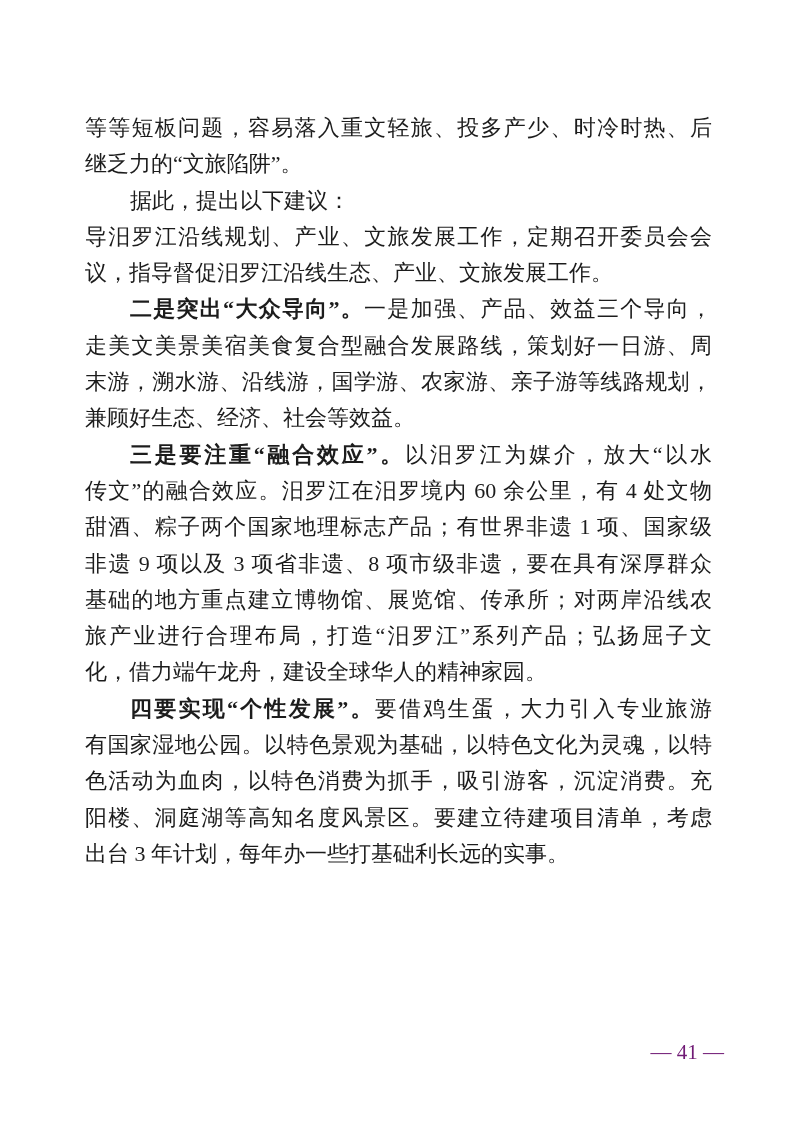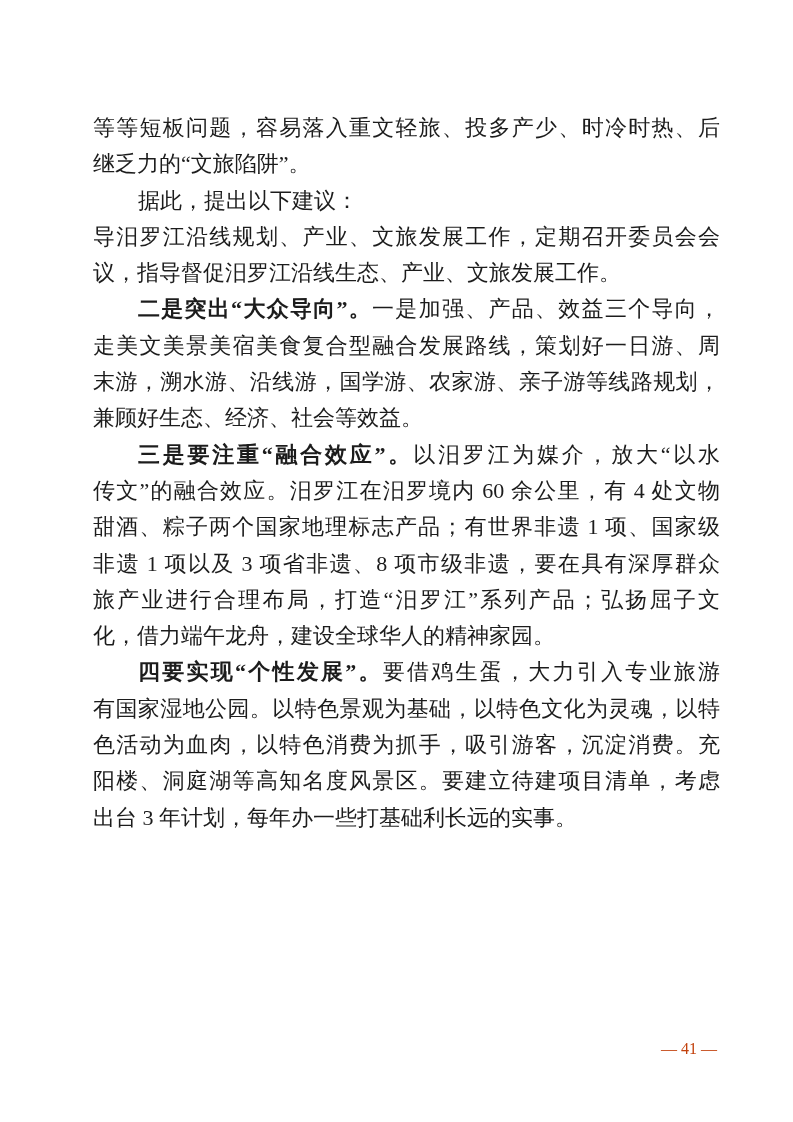--- a/index.html
+++ b/index.html
@@ -11,21 +11,21 @@
     position: relative;
     width: 793px;
     height: 1122px;
     background: #ffffff;
     overflow: hidden;
     font-family: "Liberation Serif", "DejaVu Serif", serif;
     color: #1c1c1c;
   }
   .body-text {
     position: absolute;
-    left: 93px;
+    left: 85px;
     top: 110px;
     width: 627px;
     font-size: 22px;
     line-height: 36.3px;
     letter-spacing: 0;
   }
   .line {
     text-align: justify;
     white-space: nowrap;
     text-align-last: left;
@@ -36,45 +36,46 @@
   }
   .line.indent {
     text-indent: 45px;
   }
   .line .b {
     font-weight: bold;
   }
   .footer {
     position: absolute;
     top: 1040px;
-    left: 5px;
+    left: 12px;
     width: 712px;
     text-align: right;
-    font-size: 16px;
-    color: #c2410c;
+    font-size: 21px;
+    color: #701a75;
   }
 </style>
 </head>
 <body>
 
 <div class="page">
   <div class="body-text">
     <div class="line fill"><span>等等短板问题，容易落入重文轻旅、投多产少、时冷时热、后</span></div>
     <div class="line"><span>继乏力的“文旅陷阱”。</span></div>
     <div class="line indent"><span>据此，提出以下建议：</span></div>
     <div class="line fill"><span>导汨罗江沿线规划、产业、文旅发展工作，定期召开委员会会</span></div>
     <div class="line"><span>议，指导督促汨罗江沿线生态、产业、文旅发展工作。</span></div>
     <div class="line fill indent"><span class="b">二是突出“大众导向”。</span><span>一是加强、产品、效益三个导向，</span></div>
     <div class="line fill"><span>走美文美景美宿美食复合型融合发展路线，策划好一日游、周</span></div>
     <div class="line fill"><span>末游，溯水游、沿线游，国学游、农家游、亲子游等线路规划，</span></div>
     <div class="line"><span>兼顾好生态、经济、社会等效益。</span></div>
     <div class="line fill indent"><span class="b">三是要注重“融合效应”。</span><span>以汨罗江为媒介，放大“以水</span></div>
     <div class="line fill"><span>传文”的融合效应。汨罗江在汨罗境内 60 余公里，有 4 处文物</span></div>
     <div class="line fill"><span>甜酒、粽子两个国家地理标志产品；有世界非遗 1 项、国家级</span></div>
-    <div class="line fill"><span>非遗 1 项以及 3 项省非遗、8 项市级非遗，要在具有深厚群众</span></div>
+    <div class="line fill"><span>非遗 9 项以及 3 项省非遗、8 项市级非遗，要在具有深厚群众</span></div>
+    <div class="line fill"><span>基础的地方重点建立博物馆、展览馆、传承所；对两岸沿线农</span></div>
     <div class="line fill"><span>旅产业进行合理布局，打造“汨罗江”系列产品；弘扬屈子文</span></div>
     <div class="line"><span>化，借力端午龙舟，建设全球华人的精神家园。</span></div>
     <div class="line fill indent"><span class="b">四要实现“个性发展”。</span><span>要借鸡生蛋，大力引入专业旅游</span></div>
     <div class="line fill"><span>有国家湿地公园。以特色景观为基础，以特色文化为灵魂，以特</span></div>
     <div class="line fill"><span>色活动为血肉，以特色消费为抓手，吸引游客，沉淀消费。充</span></div>
     <div class="line fill"><span>阳楼、洞庭湖等高知名度风景区。要建立待建项目清单，考虑</span></div>
     <div class="line"><span>出台 3 年计划，每年办一些打基础利长远的实事。</span></div>
   </div>
   <div class="footer">
     <span>— 41 —</span>

